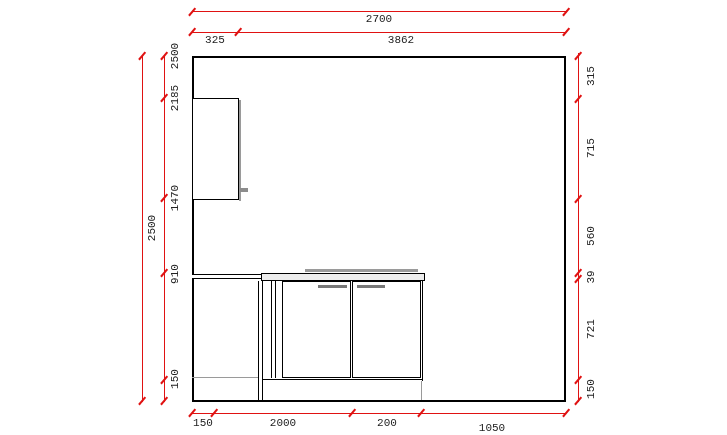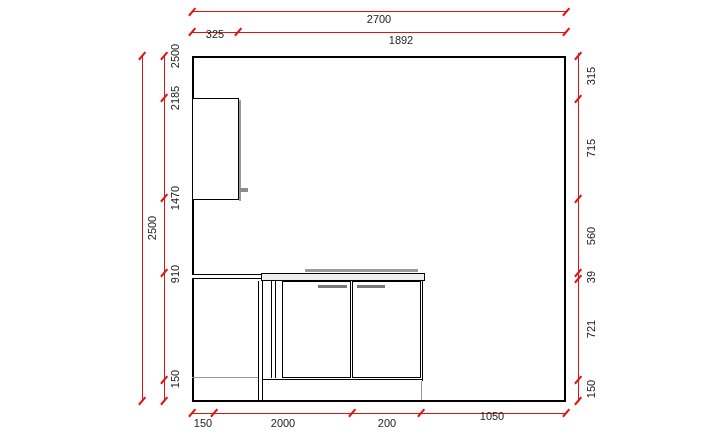--- a/index.html
+++ b/index.html
@@ -1,21 +1,21 @@
 <!DOCTYPE html>
 <html style="--dim: #e01212; --ink: #000000; --shadow: #9a9a9a; --label: #222222; --bg: #ffffff;"><head>
 <meta charset="utf-8">
 <style>
   :root{
     --dim:#e01212; --ink:#000000; --shadow:#9a9a9a; --label:#222222; --bg:#ffffff;
   }
   html,body{margin:0;padding:0;background:var(--bg);}
   #canvas{
     position:relative;width:727px;height:435px;background:var(--bg);
-    font-family:Liberation Sans, sans-serif;overflow:hidden;
+    font-family:Liberation Mono, monospace;overflow:hidden;
   }
   
   .rline{position:absolute;background:var(--dim);}
   .rline.h{height:1.2px;}
   .rline.v{width:1.2px;}
   
   .tk{position:absolute;width:10px;height:1.6px;background:var(--dim);
       transform:rotate(-50deg);transform-origin:center;display:block;}
   
   .dlab{position:absolute;font-size:11px;line-height:12px;color:var(--label);white-space:nowrap;}
@@ -33,22 +33,22 @@
 
   <div class="rline h" style="left:192px;top:11px;width:374px"></div>
   <i class="tk" style="left:187px;top:10.5px"></i>
   <i class="tk" style="left:561px;top:10.5px"></i>
   <span class="dlab h" style="left:379px;top:13px">2700</span>
 
   <div class="rline h" style="left:192px;top:31.5px;width:374px"></div>
   <i class="tk" style="left:187px;top:31px"></i>
   <i class="tk" style="left:233px;top:31px"></i>
   <i class="tk" style="left:561px;top:31px"></i>
-  <span class="dlab h" style="left:215px;top:28px">325</span>
-  <span class="dlab h" style="left:401px;top:33.5px">1892</span>
+  <span class="dlab h" style="left:215px;top:34px">325</span>
+  <span class="dlab h" style="left:401px;top:33.5px">3862</span>
 
   <div class="rline v" style="left:142px;top:55px;height:347px"></div>
   <i class="tk" style="left:137px;top:55px"></i>
   <i class="tk" style="left:137px;top:400px"></i>
   <span class="dlab v" style="left:152px;top:228px">2500</span>
 
   <div class="rline v" style="left:163.5px;top:55px;height:347px"></div>
   <i class="tk" style="left:158.5px;top:55px"></i>
   <i class="tk" style="left:158.5px;top:97px"></i>
   <i class="tk" style="left:158.5px;top:197px"></i>
@@ -78,21 +78,21 @@
 
   <div class="rline h" style="left:192px;top:412.5px;width:374px"></div>
   <i class="tk" style="left:187px;top:412px"></i>
   <i class="tk" style="left:208.5px;top:412px"></i>
   <i class="tk" style="left:347px;top:412px"></i>
   <i class="tk" style="left:416px;top:412px"></i>
   <i class="tk" style="left:561px;top:412px"></i>
   <span class="dlab h" style="left:203px;top:416.5px">150</span>
   <span class="dlab h" style="left:283px;top:416.5px">2000</span>
   <span class="dlab h" style="left:387px;top:416.5px">200</span>
-  <span class="dlab h" style="left:492px;top:410px">1050</span>
+  <span class="dlab h" style="left:492px;top:422px">1050</span>
 
   <div class="box" style="left:192px;top:56px;width:374px;height:346px;border-width:2px;background:transparent"></div>
 
   <div class="gray" style="left:238.5px;top:100px;width:2.5px;height:101px"></div>
   <div class="gray" style="left:239.5px;top:188px;width:8px;height:4px;background:#8c8c8c"></div>
   <div class="box" style="left:192px;top:98px;width:47px;height:102px"></div>
 
   <div class="gray" style="left:305px;top:268.5px;width:113px;height:3px"></div>
   <div class="box" style="left:192px;top:274px;width:70px;height:5px;border-width:1.2px 0 1.2px 0"></div>
   <div class="box" style="left:261px;top:273px;width:164px;height:8px;border-width:1.3px;background:#ededed"></div>

